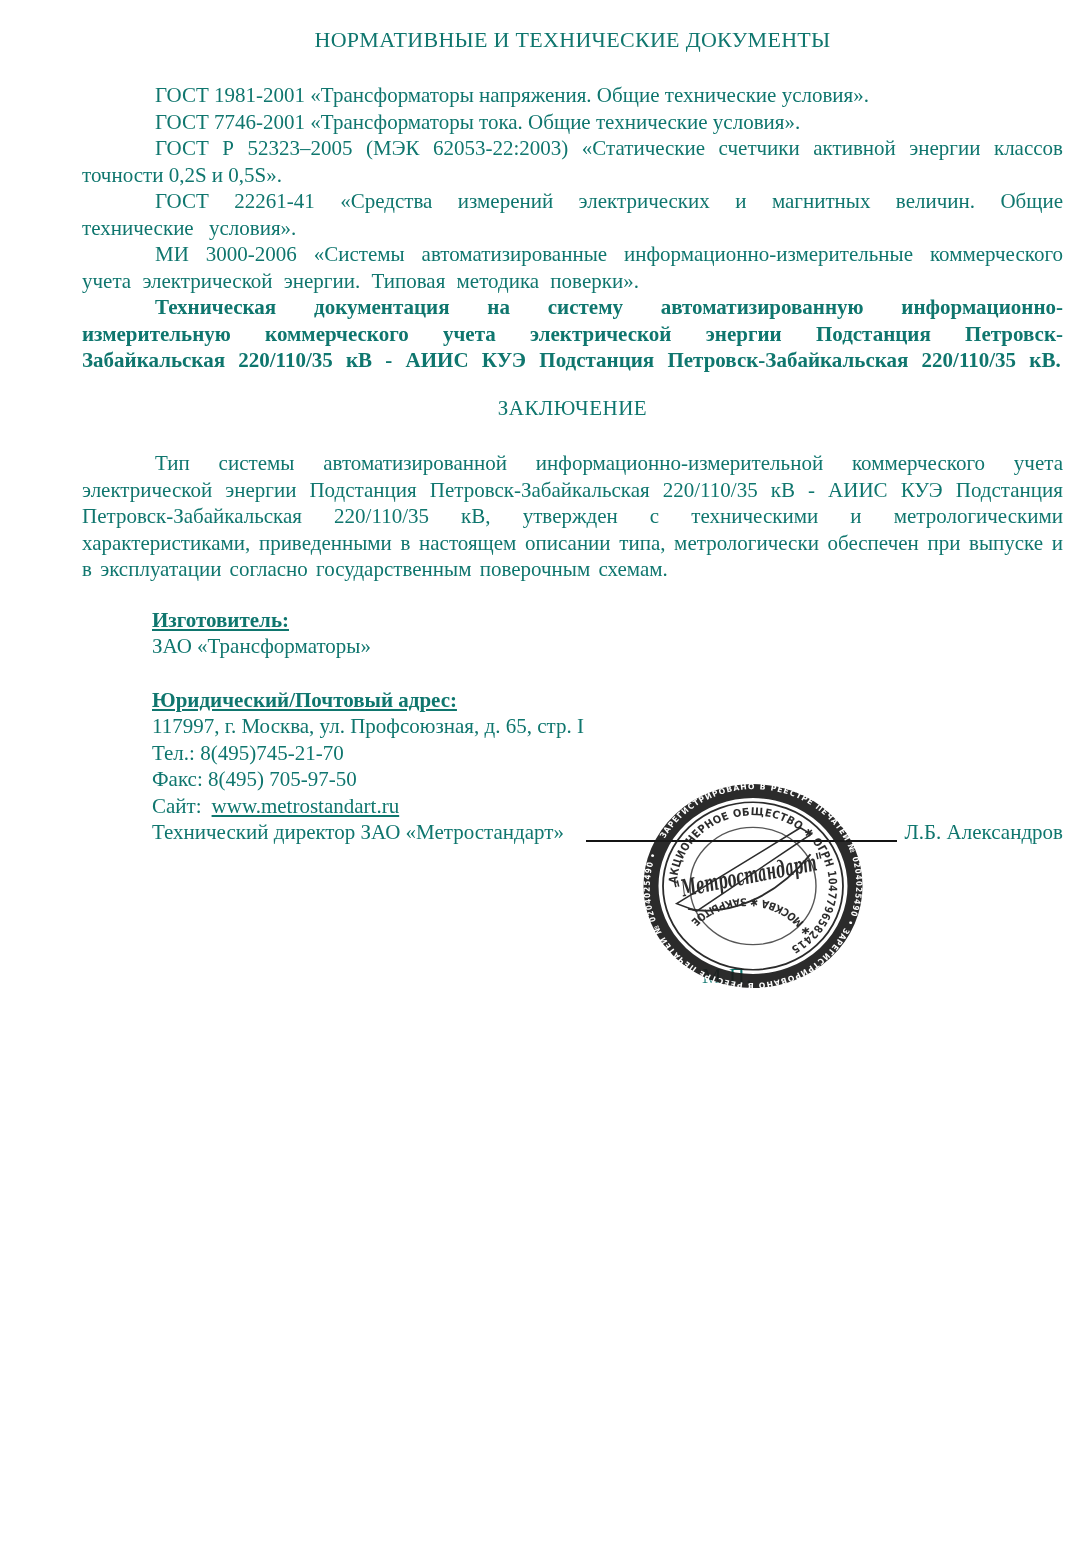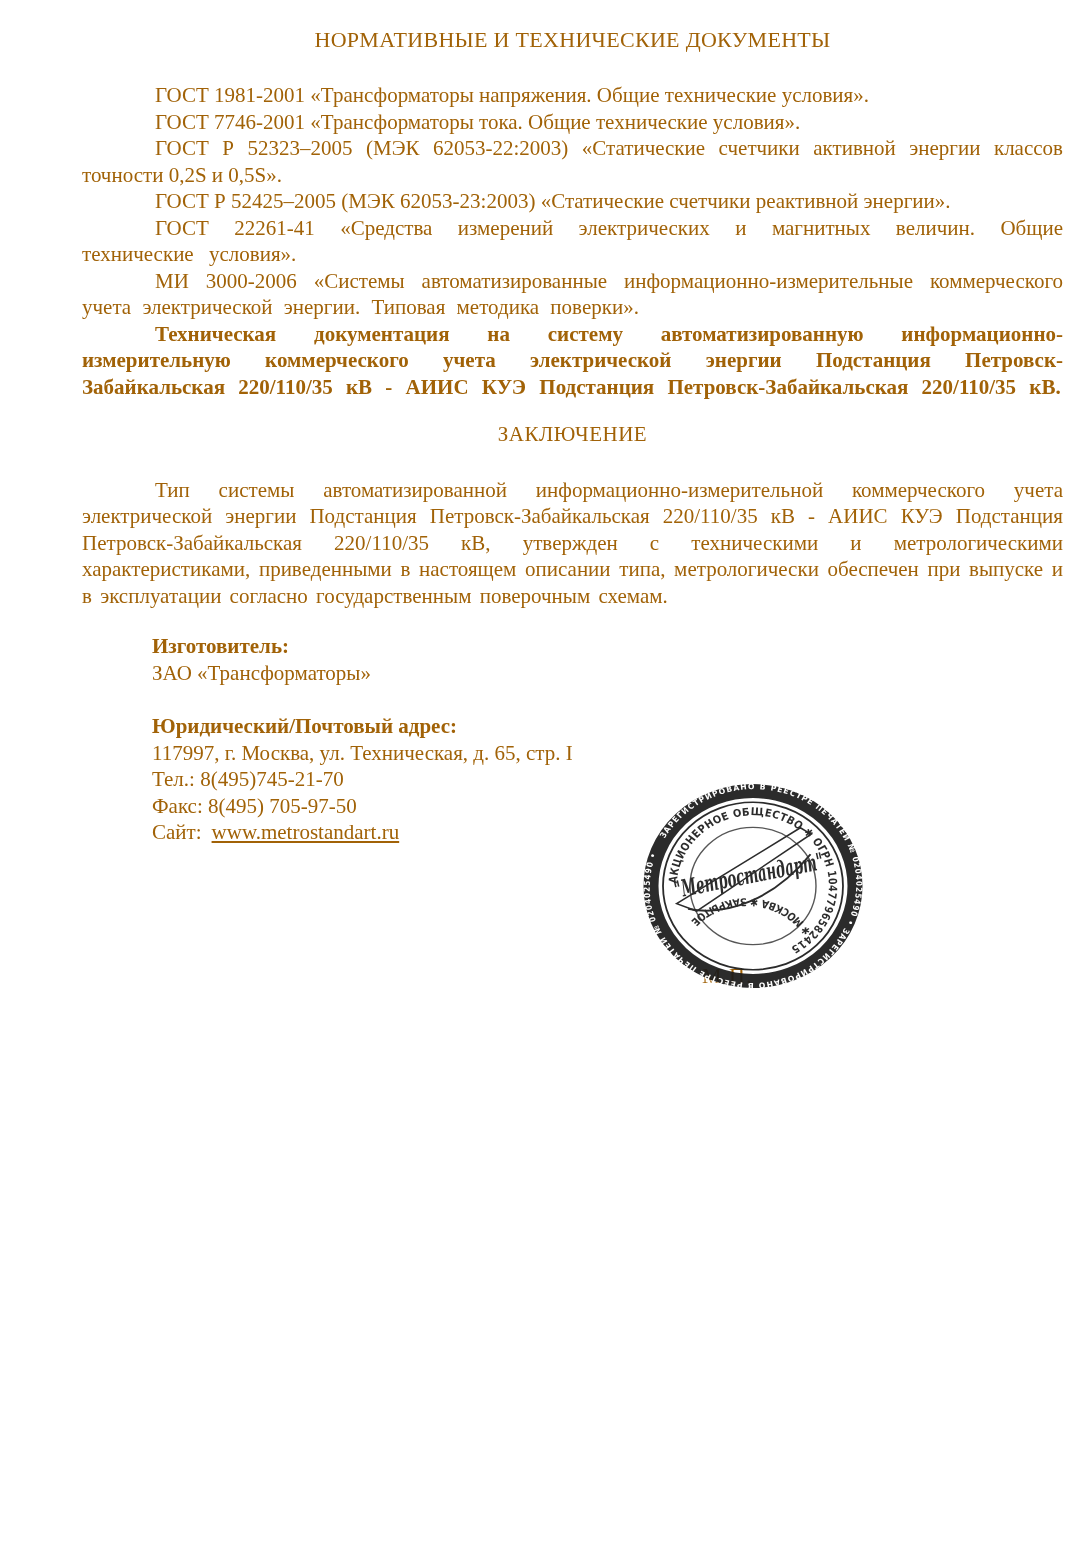--- a/index.html
+++ b/index.html
@@ -2,21 +2,21 @@
 <html lang="ru"><head>
 <meta charset="utf-8">
 <style>
   html,body{margin:0;padding:0;background:#e8e8e8;}
   .page{
     position:relative;
     width:1092px;height:1560px;
     margin:0 auto;
     background:#ffffff;
     font-family:"Liberation Serif","DejaVu Serif",serif;
-    color:#a16207;
+    color:#0f766e;
     overflow:hidden;
   }
   .content{
     position:absolute;left:82px;top:0;width:981px;padding-top:27px;
   }
   .title{
     margin:0;font-size:22px;line-height:26px;text-align:center;
     font-weight:400;letter-spacing:.3px;white-space:nowrap;
   }
   p.doc{
@@ -31,21 +31,21 @@
   .heading{
     margin:21px 0 0 0;font-size:21px;line-height:26.5px;
     text-align:center;font-weight:400;letter-spacing:.5px;
   }
   .concl{margin-top:29px !important;font-family:Liberation Serif, serif;}
   .mfr{
     margin-top:24px;padding-left:70px;
     font-size:21px;line-height:26.5px;
   }
   .mfr p{margin:0;}
-  .bold{font-weight:700;}
+  .bold{font-weight:700;text-decoration:underline;}
   .gap{margin-top:27px !important;}
   .url{text-decoration:underline;margin-left:10px;color:inherit;cursor:pointer;}
   .sigrow{display:flex;align-items:flex-end;}
   .sigrow .who{white-space:nowrap;}
   .sigline{flex:1;border-bottom:2px solid #141414;margin:0 8px 4px 22px;height:2px;}
   .sigrow .name{white-space:nowrap;}
   .mp{
     position:absolute;left:702px;top:963px;
     font-size:22px;letter-spacing:1px;
   }
@@ -61,37 +61,41 @@
 
 <div class="page">
 
   <div class="content">
 
     <div class="title">НОРМАТИВНЫЕ И ТЕХНИЧЕСКИЕ ДОКУМЕНТЫ</div>
 
     <p class="doc mt29">ГОСТ 1981-2001 «Трансформаторы напряжения. Общие технические условия».</p>
     <p class="doc">ГОСТ 7746-2001 «Трансформаторы тока. Общие технические условия».</p>
     <p class="doc">ГОСТ Р 52323–2005 (МЭК 62053-22:2003) «Статические счетчики активной энергии классов точности 0,2S и 0,5S».</p>
-    <p class="doc">ГОСТ Р 52425–2005 (МЭК 62053-23:2003) «Статические счетчики реактивной энергии».</p>
     <p class="doc ws10">ГОСТ 22261-41 «Средства измерений электрических и магнитных величин. Общие технические условия».</p>
     <p class="doc ws6">МИ 3000-2006 «Системы автоматизированные информационно-измерительные коммерческого учета электрической энергии. Типовая методика поверки».</p>
     <p class="doc ws8">Техническая документация на систему автоматизированную информационно-измерительную коммерческого учета электрической энергии Подстанция Петровск-Забайкальская 220/110/35 кВ - АИИС КУЭ Подстанция Петровск-Забайкальская 220/110/35 кВ.</p>
 
     <div class="heading">ЗАКЛЮЧЕНИЕ</div>
 
     <p class="doc concl ws3">Тип системы автоматизированной информационно-измерительной коммерческого учета электрической энергии Подстанция Петровск-Забайкальская 220/110/35 кВ - АИИС КУЭ Подстанция Петровск-Забайкальская 220/110/35 кВ, утвержден с техническими и метрологическими характеристиками, приведенными в настоящем описании типа, метрологически обеспечен при выпуске и в эксплуатации согласно государственным поверочным схемам.</p>
 
     <div class="mfr">
       <p class="bold">Изготовитель:</p>
       <p>ЗАО «Трансформаторы»</p>
       <p class="bold gap">Юридический/Почтовый адрес:</p>
-      <p>117997, г. Москва, ул. Техническая, д. 65, стр. I</p>
+      <p>117997, г. Москва, ул. Профсоюзная, д. 65, стр. I</p>
       <p>Тел.: 8(495)745-21-70</p>
       <p>Факс: 8(495) 705-97-50</p>
       <p><span>Сайт:</span><a class="url">www.metrostandart.ru</a></p>
+      <div class="sigrow">
+        <span class="who">Технический директор ЗАО «Метростандарт»</span>
+        <span class="sigline"></span>
+        <span class="name">Л.Б. Александров</span>
+      </div>
     </div>
   </div>
 
   <div class="mp">М.П.</div>
 
   <svg class="stamp" viewBox="0 0 230 230" preserveAspectRatio="none" xmlns="http://www.w3.org/2000/svg">
     <defs>
       <path id="outerArc" d="M 26.7 64 A 102 102 0 1 1 203.3 166 A 102 102 0 1 1 26.7 64" fill="none"></path>
       <path id="topArc" d="M 39 112.3 A 76 76 0 1 1 147.1 183.9" fill="none"></path>
       <path id="botArc" d="M 173.2 163.9 A 76 76 0 0 0 50.6 155.3" fill="none"></path>

